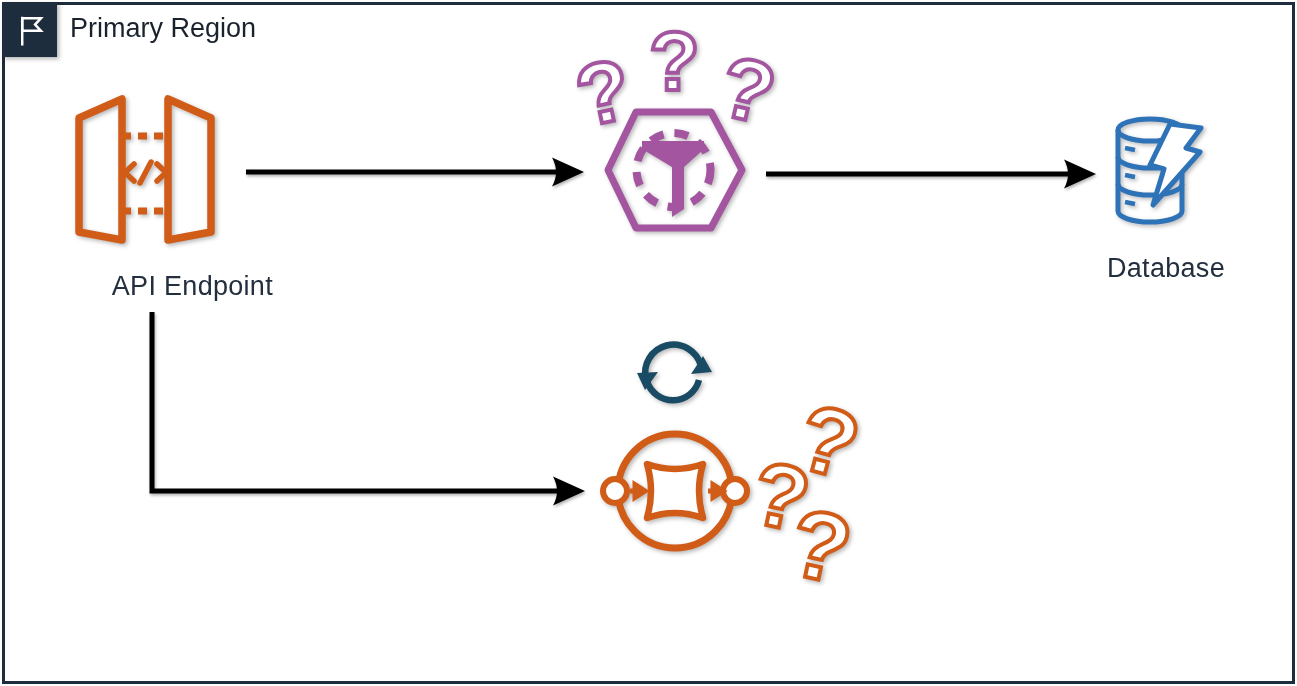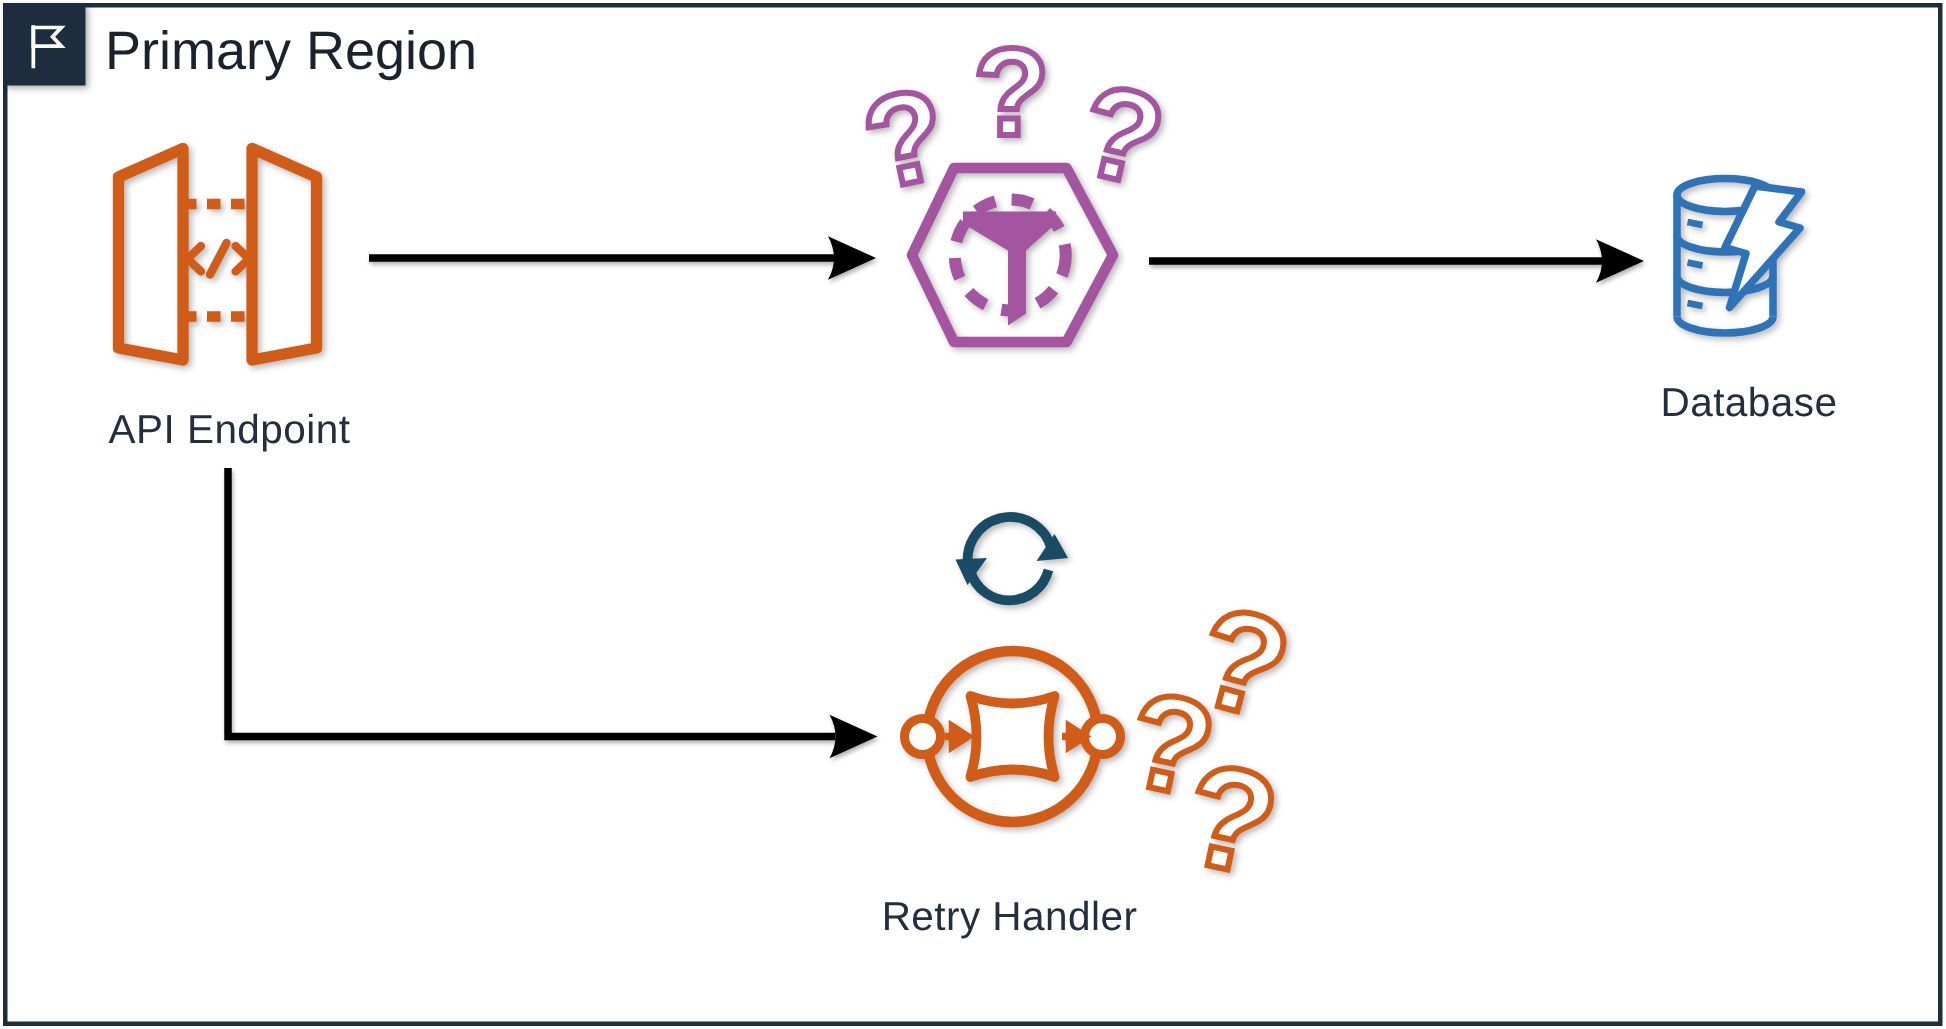--- a/index.html
+++ b/index.html
@@ -10,21 +10,21 @@
   .region-border{
     position:absolute;left:2px;top:2px;width:1287px;height:676px;
     border:3px solid #1E2D3D;background:transparent;
   }
   .flag-box{
     position:absolute;left:2px;top:2px;width:55px;height:55px;background:#1E2D3D;
     display:flex;align-items:center;justify-content:center;
     filter:drop-shadow(2px 2px 2px rgba(0,0,0,0.3));
   }
   .region-title{
-    position:absolute;left:70px;top:13px;font-size:36px;color:#1A222E;white-space:nowrap;
+    position:absolute;left:70px;top:13px;font-size:27px;color:#1A222E;white-space:nowrap;
   }
   .node-label{
     position:absolute;font-size:27px;line-height:30px;text-align:center;color:#232F3E;
     letter-spacing:0.3px;
   }
   .icon-svg{position:absolute;filter:drop-shadow(2px 2.5px 2px rgba(0,0,0,0.28));}
   .edges-svg{position:absolute;left:0;top:0;filter:drop-shadow(1.5px 2.5px 1.5px rgba(0,0,0,0.3));}
   .qm{font-family:"Liberation Sans",sans-serif;font-weight:bold;}
 </style>
 </head>
@@ -128,17 +128,16 @@
   </svg>
 
   <svg class="icon-svg" style="left:740px;top:392px;" width="125" height="200" viewBox="0 0 125 200">
     <g fill="#ffffff" stroke="#D05C17" stroke-width="4">
       <text class="qm" x="61" y="81" font-size="94" transform="rotate(15 85 45)">?</text>
       <text class="qm" x="14" y="134" font-size="90" transform="rotate(12 35 100)">?</text>
       <text class="qm" x="52" y="186" font-size="96" transform="rotate(12 75 150)">?</text>
     </g>
   </svg>
 
-  <div class="node-label" style="left:33px;top:271px;width:240px;">API Endpoint</div>
+  <div class="node-label" style="left:33px;top:271px;width:240px;text-align:right;">API Endpoint</div>
   <div class="node-label" style="left:1046px;top:253px;width:240px;">Database</div>
-  <div class="node-label" style="left:553px;top:596px;width:240px;">Retry Handler</div>
 
 </div>
 
 </body></html>

